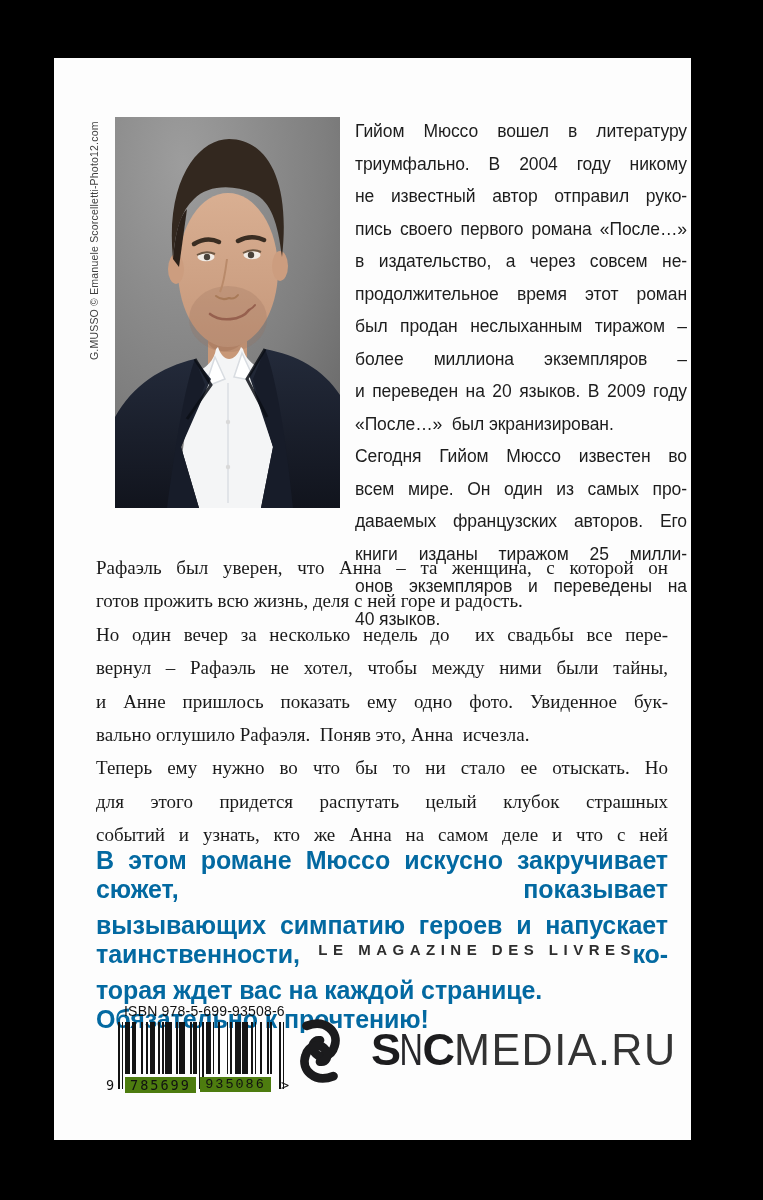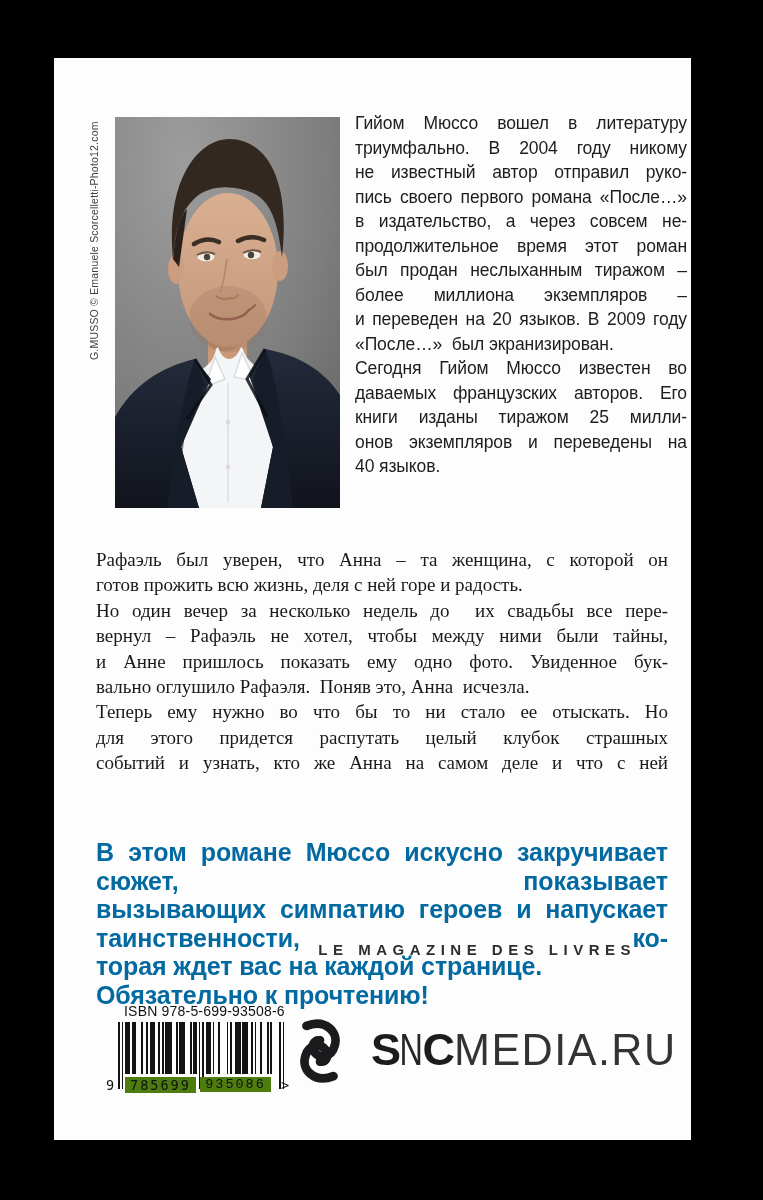--- a/index.html
+++ b/index.html
@@ -38,21 +38,21 @@
   .review{
     position:absolute;left:42px;top:780px;width:572px;
     font-weight:bold;font-size:25px;line-height:28.6px;color:#0369a1;
     letter-spacing:-0.1px;
   }
   .magazine{
     position:absolute;left:42px;top:883px;width:540px;
     text-align:right;font-weight:bold;font-size:15px;letter-spacing:5.5px;
     color:#2e2e2e;
   }
-  .line{text-align:left;white-space:pre-wrap;}
+  .line{text-align:left;white-space:pre-wrap;margin-top:8px;}
   .line.just{text-align:justify;text-align-last:justify;}
   
   .barcode-wrap{position:absolute;left:44px;top:945px;width:200px;margin-left:20px;}
   .isbn{font-size:14px;color:#111;margin:0 0 3px 6px;letter-spacing:.2px;}
   .bars{display:flex;align-items:flex-start;height:70px;position:relative;}
   .bars div{flex:0 0 auto;}
   .bar{background:#131313;height:52px;}
   .bar.tall{height:67px;}
   .gap{height:52px;}
   .bcd{
@@ -154,20 +154,21 @@
       <div class="line just">триумфально. В 2004 году никому</div>
       <div class="line just">не известный автор отправил руко-</div>
       <div class="line just">пись своего первого романа «После…»</div>
       <div class="line just">в издательство, а через совсем не-</div>
       <div class="line just">продолжительное время этот роман</div>
       <div class="line just">был продан неслыханным тиражом –</div>
       <div class="line just">более миллиона экземпляров –</div>
       <div class="line just">и переведен на 20 языков. В 2009 году</div>
       <div class="line">«После…»&nbsp; был экранизирован.</div>
       <div class="line just">Сегодня Гийом Мюссо известен во</div>
+      <div class="line just">всем мире. Он один из самых про-</div>
       <div class="line just">даваемых французских авторов. Его</div>
       <div class="line just">книги изданы тиражом 25 милли-</div>
       <div class="line just">онов экземпляров и переведены на</div>
       <div class="line">40 языков.</div>
     </div>
 
   <div class="annotation">
       <div class="line just">Рафаэль был уверен, что Анна – та женщина, с которой он</div>
       <div class="line">готов прожить всю жизнь, деля с ней горе и радость.</div>
       <div class="line just">Но один вечер за несколько недель до&nbsp; их свадьбы все пере-</div>

